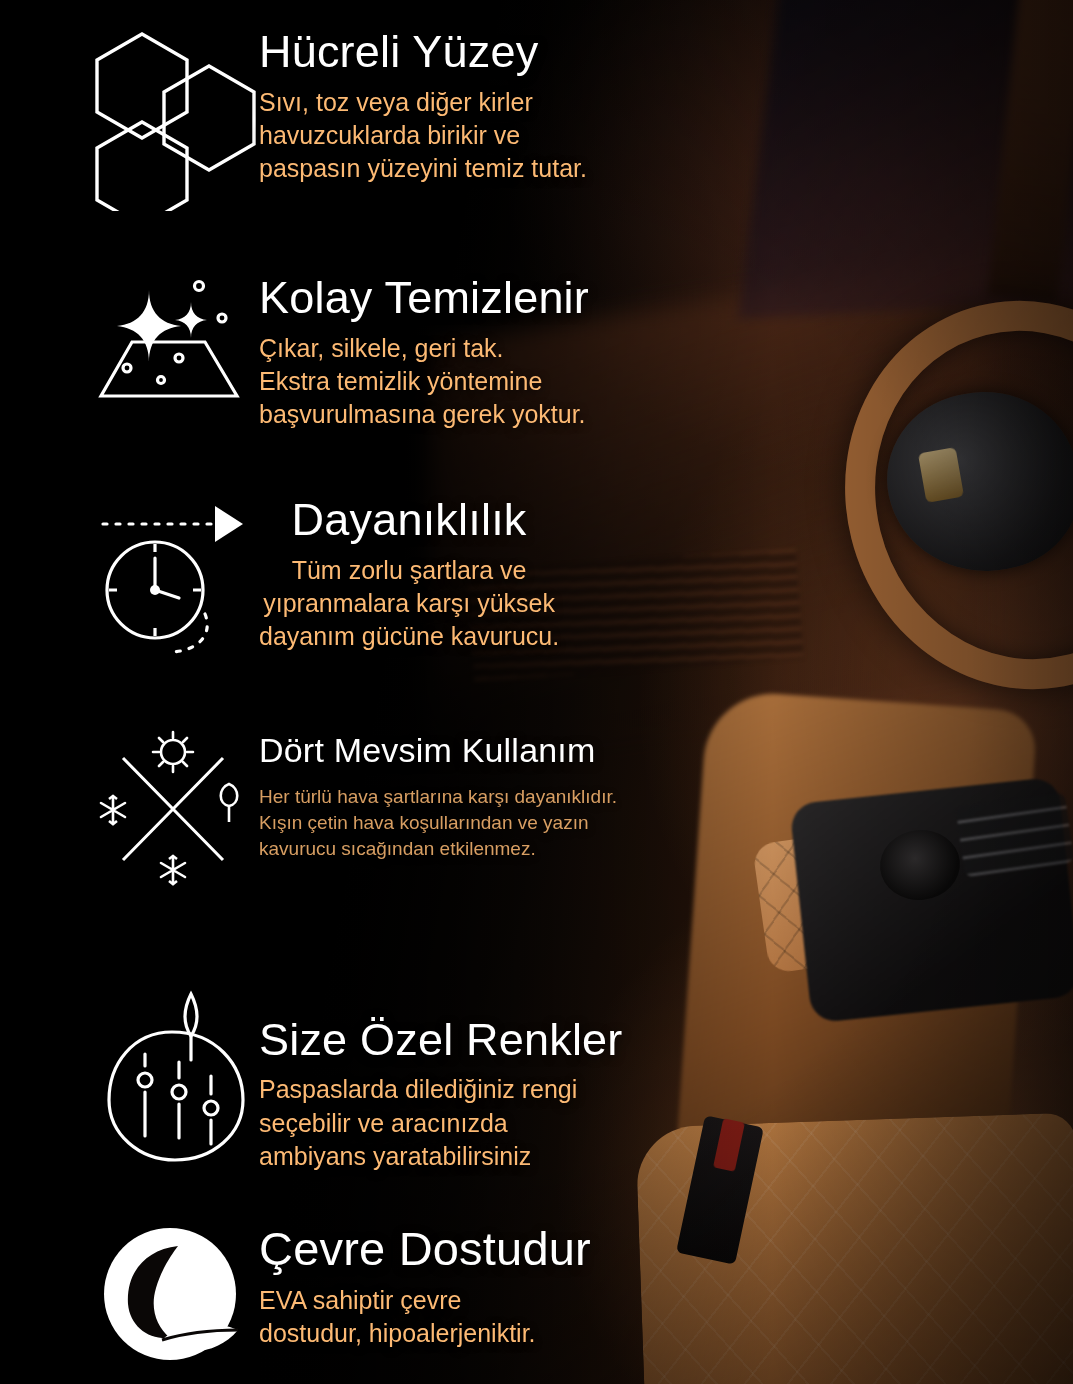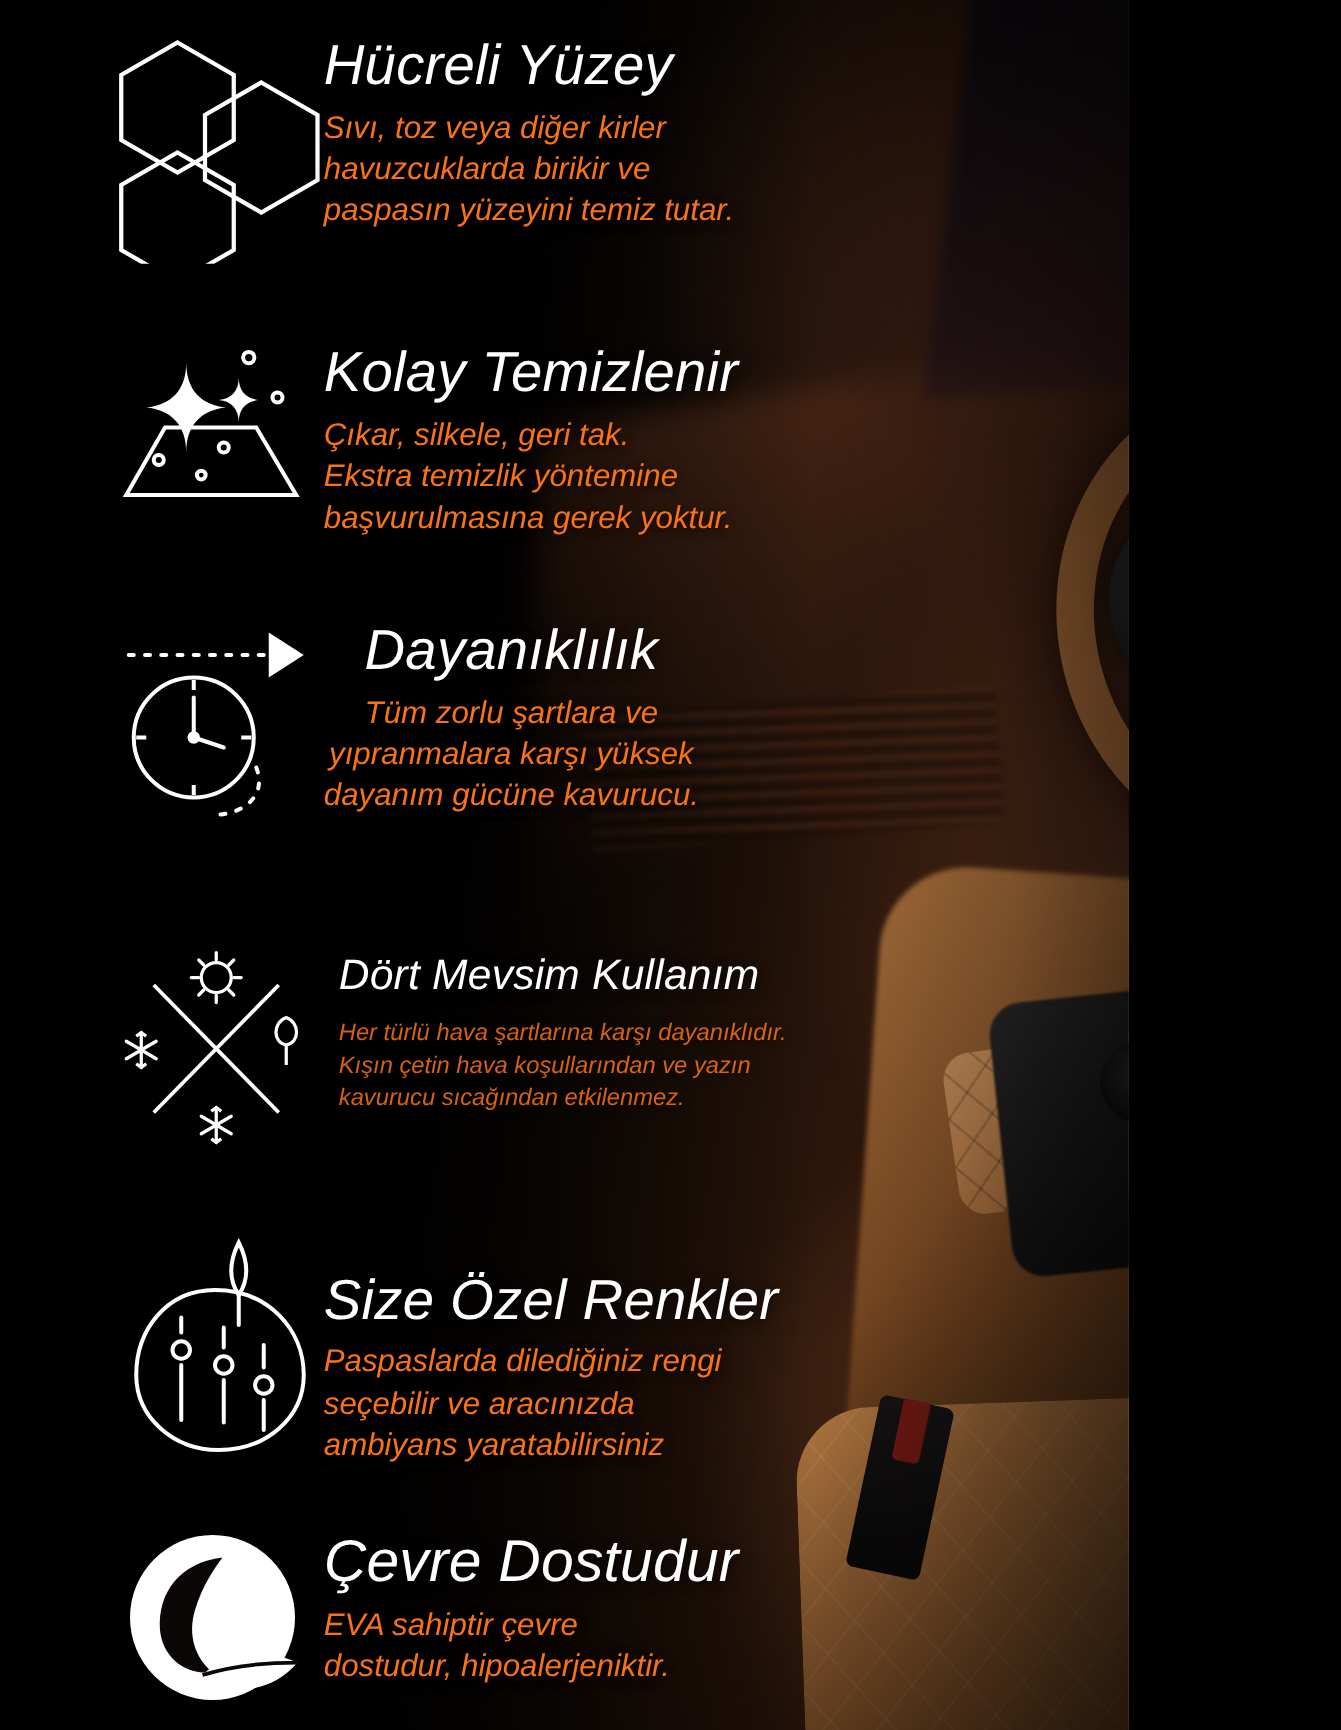--- a/index.html
+++ b/index.html
@@ -5,25 +5,24 @@
   html, body {
     margin: 0;
     padding: 0;
     background: #000;
   }
   body {
     font-family: "Liberation Sans", sans-serif;
   }
   .poster {
     position: relative;
-    width: 903px;
+    width: 1073px;
     height: 1384px;
     overflow: hidden;
     background: #0a0706;
-    font-style: italic;
   }
 
   
   .bg {
     position: absolute;
     inset: 0;
     overflow: hidden;
   }
   .bg-base {
     position: absolute;
@@ -210,33 +209,33 @@
   .f-title {
     color: #ffffff;
     font-size: 45px;
     font-weight: 400;
     letter-spacing: .2px;
     line-height: 1.06;
     margin: 0 0 10px 0;
     text-shadow: 0 2px 10px rgba(0,0,0,.75);
   }
   .f-desc {
-    color: #f97316;
+    color: #fdba74;
     font-size: 25px;
     line-height: 1.33;
     margin: 0;
     text-shadow: 0 2px 9px rgba(0,0,0,.8);
     white-space: pre-line;
   }
 
   
   #row-0 { top: 26px; }
   #row-1 { top: 272px; }
   #row-2 { top: 494px; text-align: center; }
-  #row-3 { top: 760px; gap: 12px; }
+  #row-3 { top: 730px; }
   #row-3 .f-title { font-size: 34px; margin-bottom: 8px; }
   #row-3 .f-desc  { font-size: 19px; line-height: 1.37; opacity: .85; margin-top: 16px; }
   #row-4 { top: 988px; align-items: flex-end; }
   #row-5 { top: 1222px; }
   #row-5 .f-title { font-size: 47px; text-align: center; }
 </style>
 </head>
 <body>
 
 <div class="poster">

